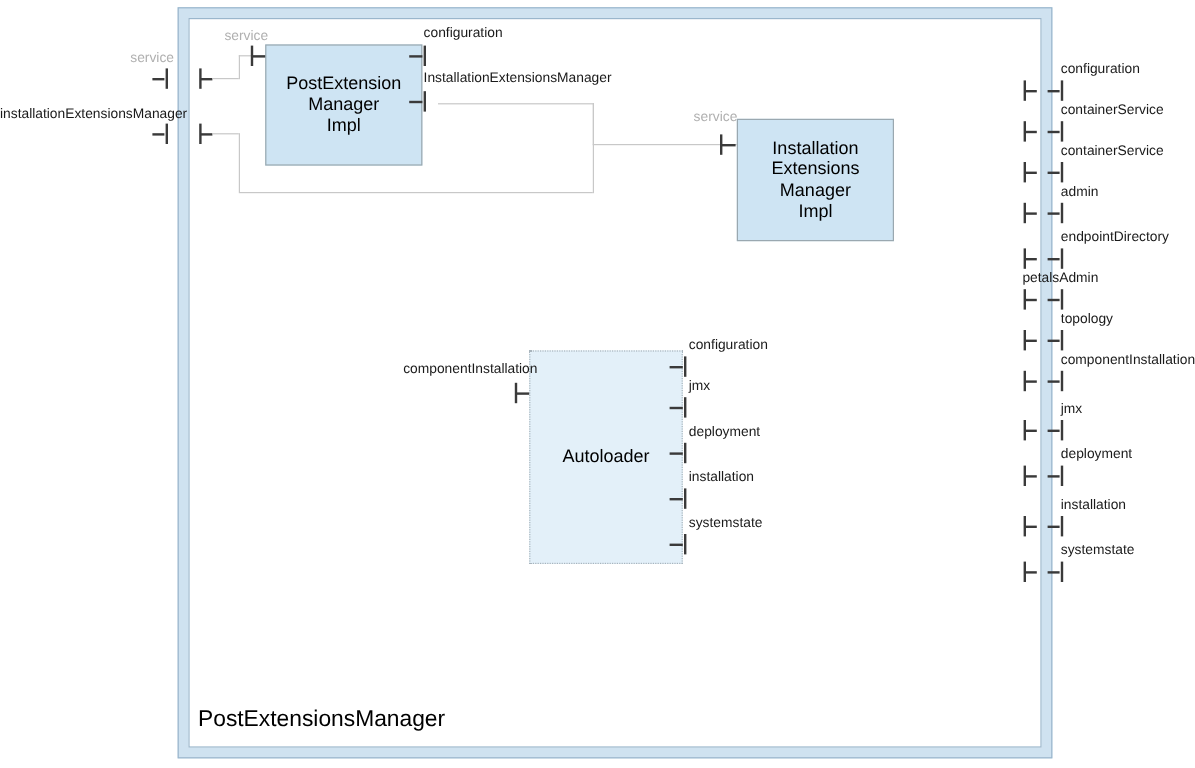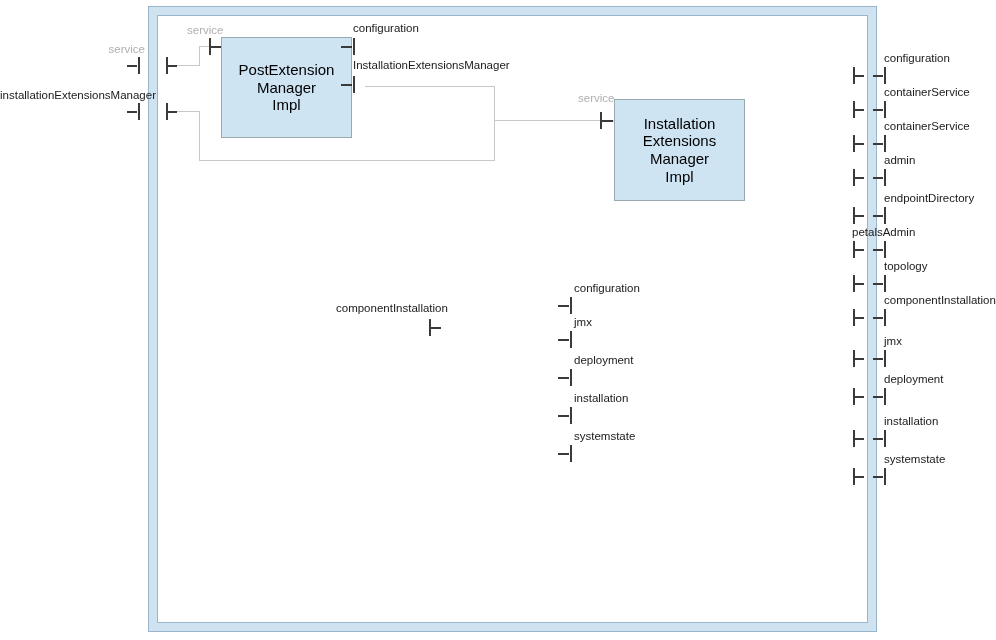--- a/index.html
+++ b/index.html
@@ -101,20 +101,21 @@
   .conn.h { height: 1px; }
   .conn.v { width: 1px; }
 </style>
 </head>
 <body>
 
 <div id="canvas">
 
   <div class="frame-outer" style="left:148px; top:6px; width:729px; height:626px;"></div>
   <div class="frame-inner" style="left:157px; top:15px; width:711px; height:608px;"></div>
+  <div class="frame-title" style="left:165px; top:589px;">PostExtensionsManager</div>
 
   <div class="plabel muted right-align" style="left:0px; top:43px; width:148px; padding-right:3px; box-sizing:border-box;">service</div>
   <div class="port left-stub" style="left:138px; top:57px;">
     <div class="bar"></div>
       <div class="stub" style="width:10px;"></div>
   </div>
   <div class="port" style="left:166px; top:57px;">
     <div class="bar"></div>
       <div class="stub" style="width:10px;"></div>
   </div>
@@ -295,20 +296,23 @@
       <span>Manager</span><br>
       <span>Impl</span>
     </span>
   </div>
   <div class="plabel muted" style="left:578px; top:92px;">service</div>
   <div class="port" style="left:600px; top:112px;">
       <div class="bar"></div>
       <div class="stub" style="width:12px;"></div>
     </div>
 
+  <div class="component dotted" style="left:441px; top:292px; width:128px; height:178px; font-size:15px;">
+    <span class="cname">Autoloader</span>
+  </div>
 
   <div class="plabel" style="left:336px; top:302px;">componentInstallation</div>
   <div class="port" style="left:429px; top:319px;">
       <div class="bar"></div>
       <div class="stub" style="width:11px;"></div>
     </div>
 
   <div class="plabel" style="left:574px; top:282px;">configuration</div>
   <div class="port left-stub" style="left:570px; top:297px;">
       <div class="bar"></div>

